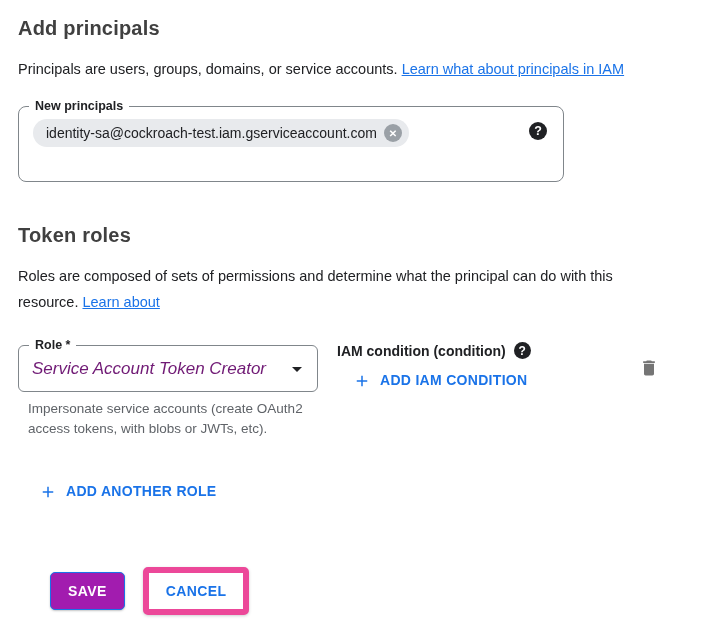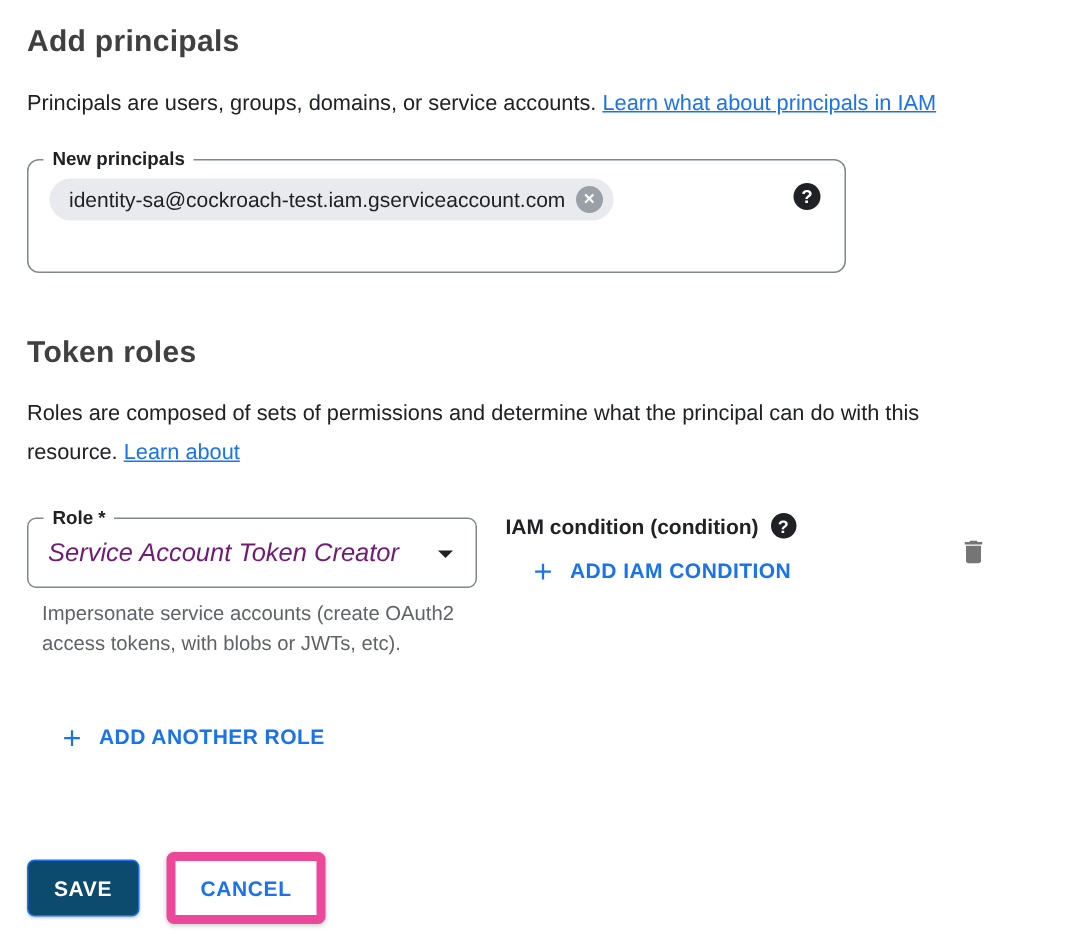--- a/index.html
+++ b/index.html
@@ -181,24 +181,25 @@
   .btn {
     font-family: inherit;
     font-size: 14px;
     font-weight: bold;
     letter-spacing: .4px;
     border-radius: 5px;
     padding: 10px 17px;
     cursor: pointer;
   }
   .btn-primary {
-    background: #0c4a6e;
+    background: #a21caf;
     color: #fff;
     border: 1px solid #1a73e8;
     box-shadow: 0 1px 2px rgba(60,64,67,.3);
+    margin-left: 32px;
   }
   .btn-secondary {
     background: #fff;
     color: #1a73e8;
     border: 6px solid #ec4899;
     box-shadow: 0 1px 3px rgba(60,64,67,.25);
   }
 </style>
 </head>
 <body>

